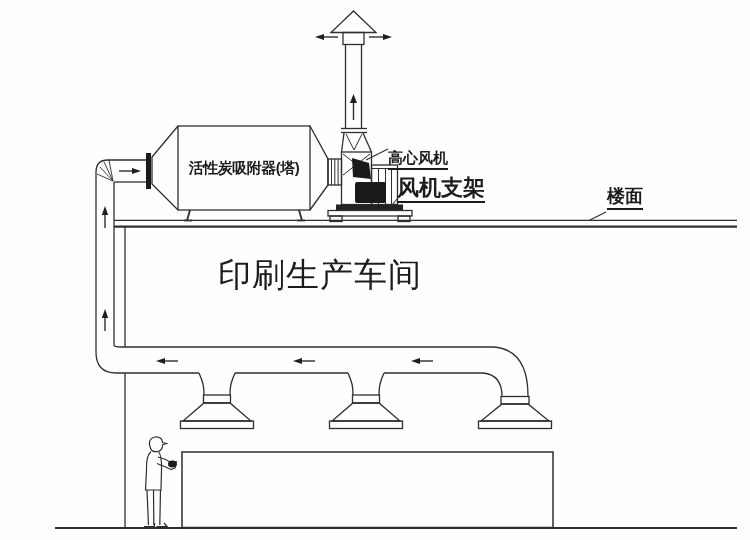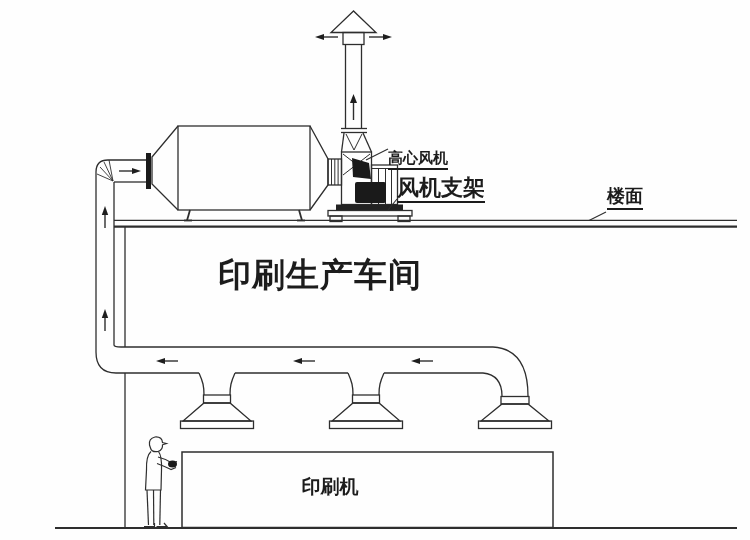--- a/index.html
+++ b/index.html
@@ -5,21 +5,21 @@
   html,body{margin:0;padding:0;background:#fff;}
   #canvas{position:relative;width:750px;height:540px;background:#fefefe;overflow:hidden;
           font-family:"Liberation Sans","DejaVu Sans",sans-serif;color:#1e1e1e;}
   #art{position:absolute;left:0;top:0;}
   .lbl{position:absolute;white-space:nowrap;color:#1c1c1c;line-height:1.1;}
   .u{border-bottom:2px solid #1c1c1c;padding-bottom:1px;}
   #lbl-fan{left:388px;top:126px;font-size:15px;font-weight:700;margin-top:24px;}
   #lbl-support{left:397px;top:176px;font-size:22px;font-weight:700;}
   #lbl-floor{left:607px;top:187px;font-size:18px;font-weight:700;text-align:center;}
   #lbl-adsorber{left:178px;top:160px;width:132px;text-align:center;font-size:15px;font-weight:700;letter-spacing:-0.5px;}
-  #lbl-workshop{left:200px;top:257px;width:240px;text-align:center;font-size:33px;font-weight:700;letter-spacing:1px;}
+  #lbl-workshop{left:200px;top:257px;width:240px;text-align:center;font-size:33px;font-weight:400;letter-spacing:1px;}
   #lbl-printer{left:270px;top:477px;width:120px;text-align:center;font-size:19px;font-weight:600;}
 </style>
 </head>
 <body>
 
 <div id="canvas">
 
 <svg id="art" width="750" height="540" viewBox="0 0 750 540" fill="none" stroke="#2e2e2e" stroke-width="1.3">
 
   <g>
@@ -193,16 +193,16 @@
   <g stroke-width="1.1">
     <line x1="388" y1="149" x2="366" y2="160"></line>
     <line x1="397" y1="199" x2="388" y2="210"></line>
     <line x1="606" y1="212" x2="589" y2="220.5"></line>
   </g>
 </svg>
 
 <div class="lbl u" id="lbl-fan">高心风机</div>
 <div class="lbl u" id="lbl-support">风机支架</div>
 <div class="lbl u" id="lbl-floor">楼面</div>
+<div class="lbl" id="lbl-adsorber">活性炭吸附器(塔)</div>
 <div class="lbl" id="lbl-workshop">印刷生产车间</div>
-<div class="lbl" id="lbl-printer">印刷机</div>
 
 </div>
 
 </body></html>

